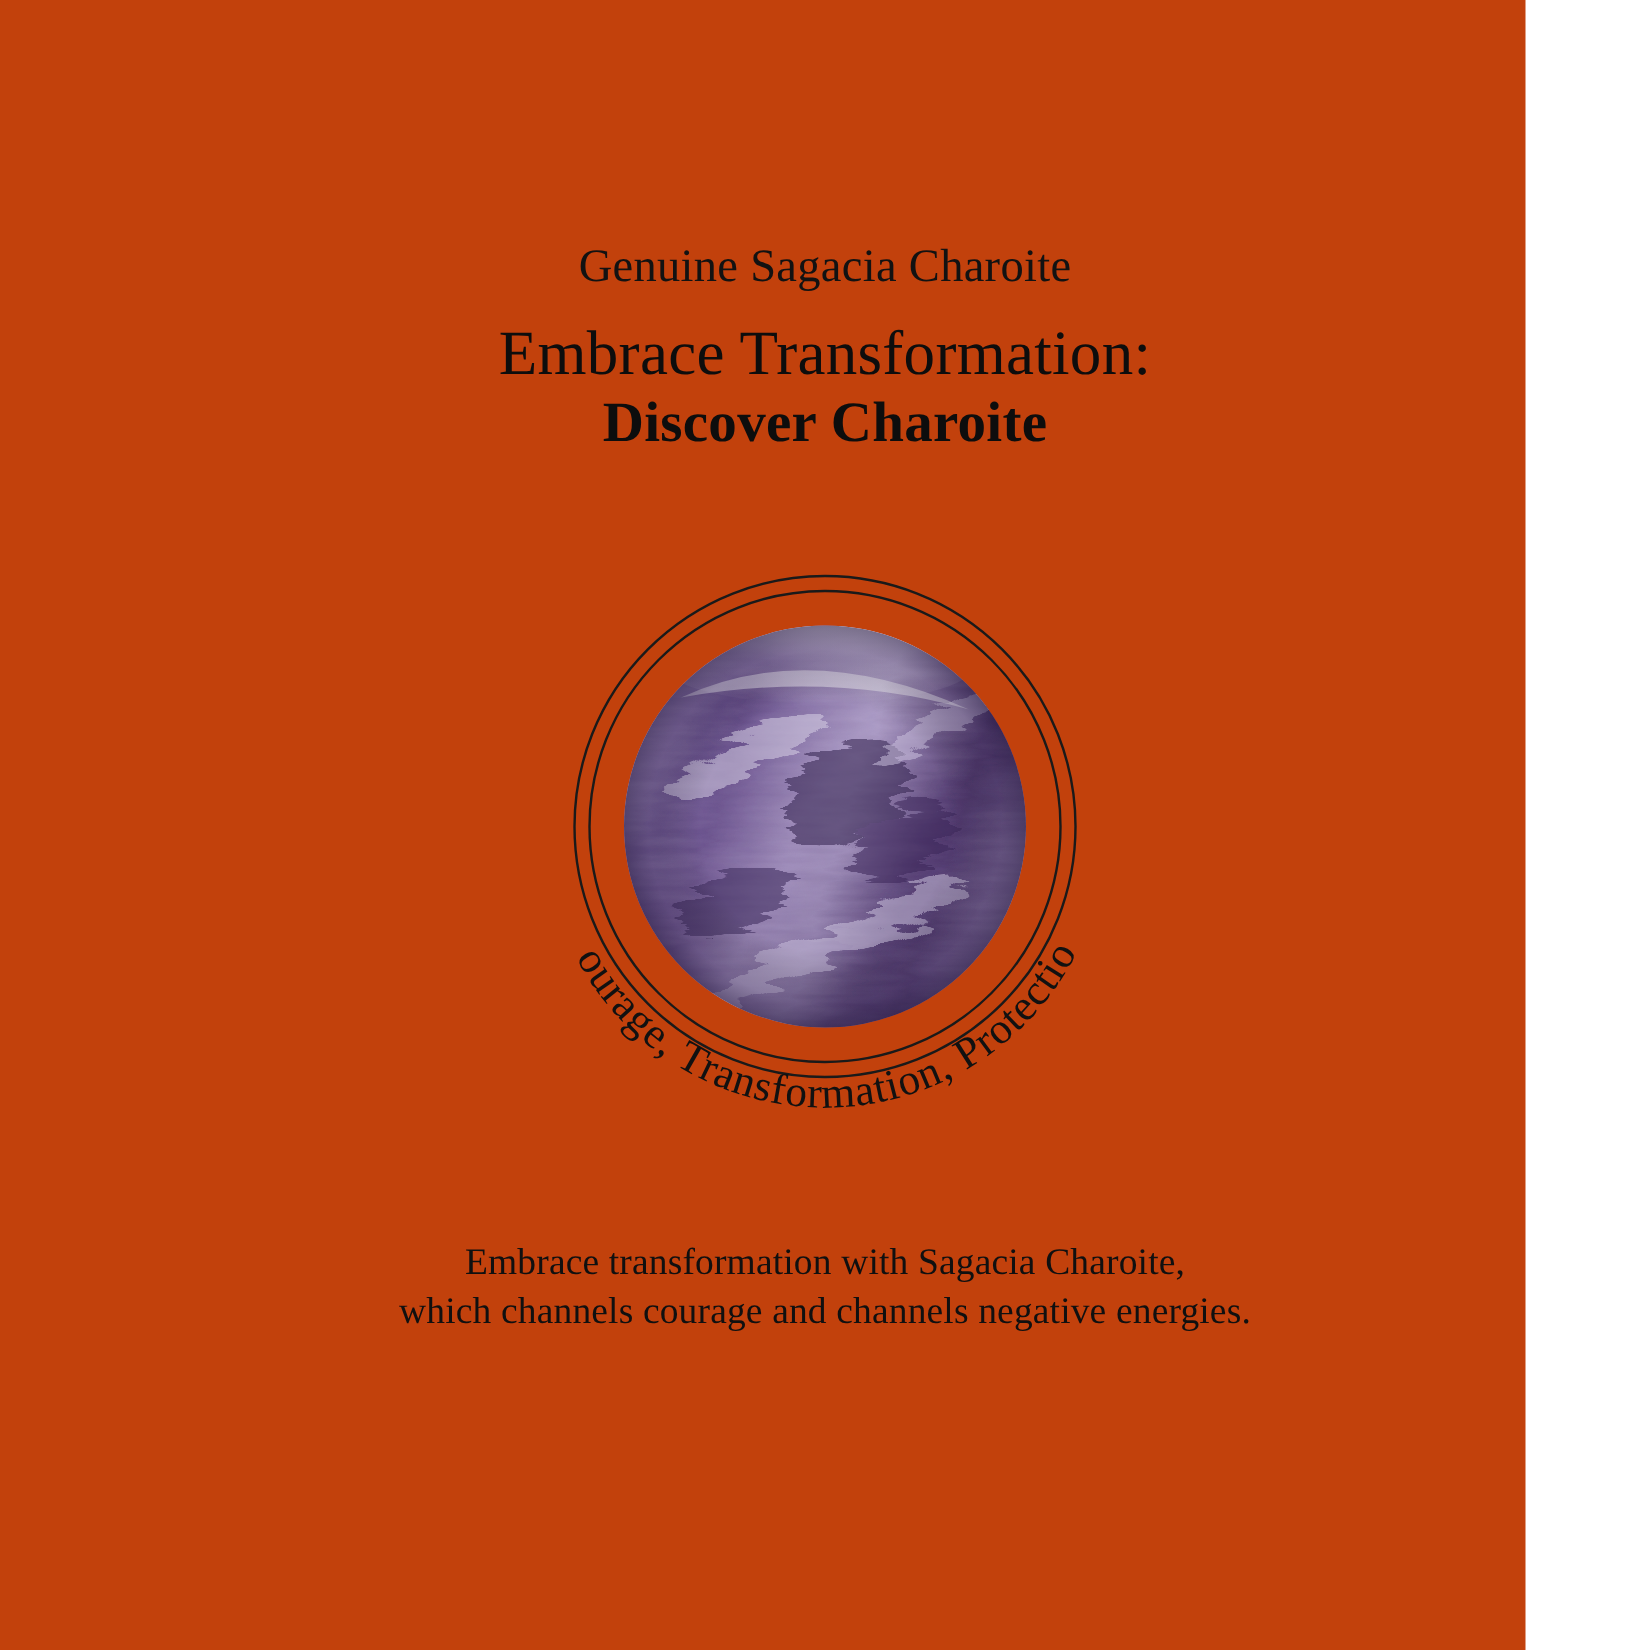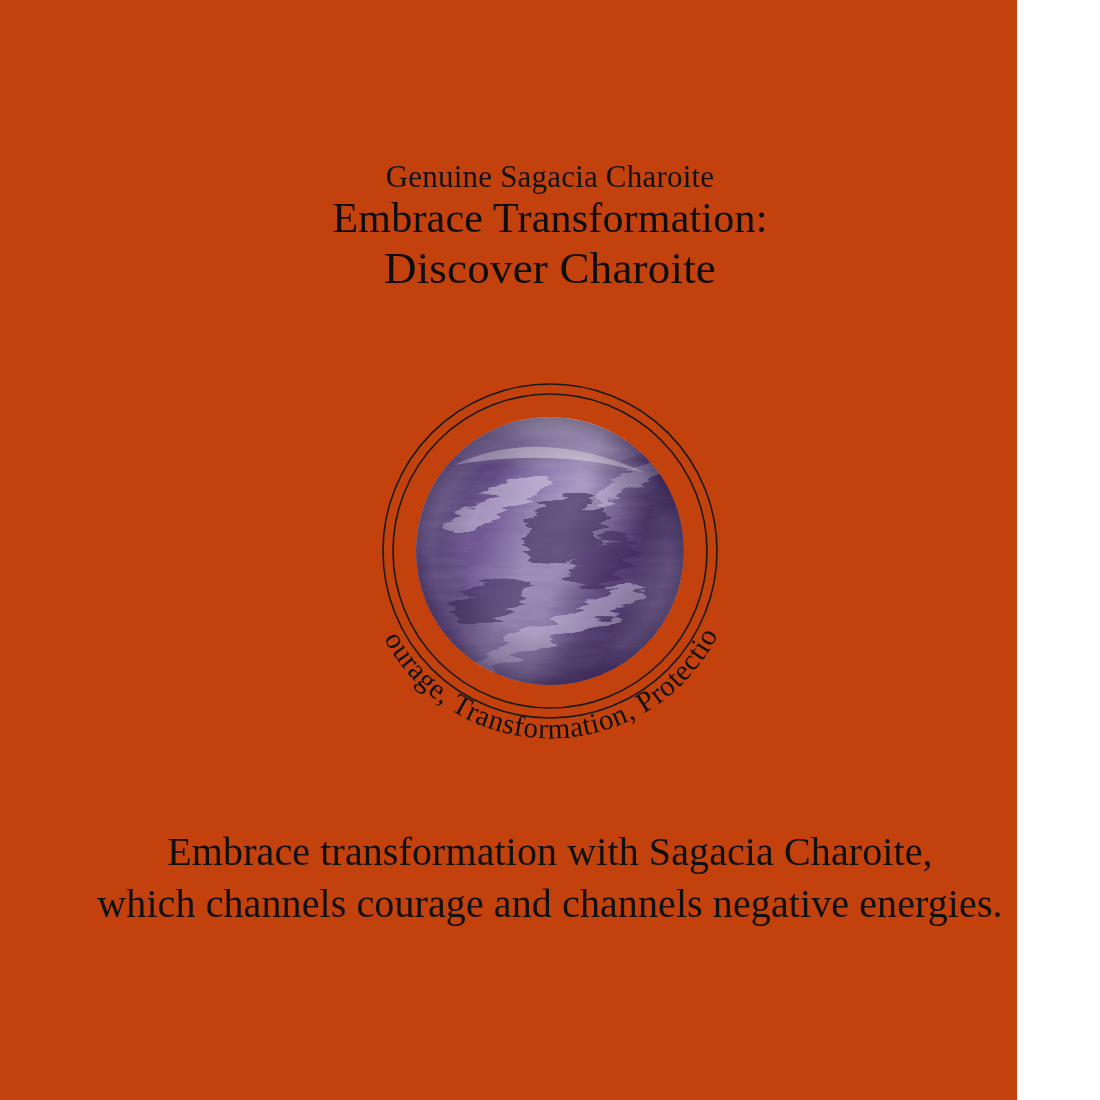--- a/index.html
+++ b/index.html
@@ -33,34 +33,35 @@
     text-align: center;
   }
   .eyebrow {
     font-size: 31px;
     line-height: 1.12;
     letter-spacing: 0.2px;
     color: #121212;
     font-weight: 400;
   }
   .title-wrap {
+    margin-top: 18px;
   }
   .title-line-1 {
     font-size: 42px;
     line-height: 1.12;
     letter-spacing: 0.2px;
     color: #0d0d0d;
     font-weight: 400;
   }
   .title-line-2 {
-    font-size: 45px;
+    font-size: 38px;
     line-height: 1.16;
     letter-spacing: 0.2px;
     color: #0d0d0d;
-    font-weight: 400;
+    font-weight: 700;
   }
 
   
   .emblem {
     position: absolute;
     left: 550px;
     top: 551px;
     width: 0;
     height: 0;
   }
@@ -75,21 +76,21 @@
 
   
   .body-block {
     position: absolute;
     left: 0;
     top: 826px;
     width: 1100px;
     text-align: center;
   }
   .body-line {
-    font-size: 40px;
+    font-size: 25px;
     line-height: 1.30;
     color: #101010;
     font-weight: 400;
     letter-spacing: 0.1px;
   }
 </style>
 </head>
 <body>
 
 <div id="page">

